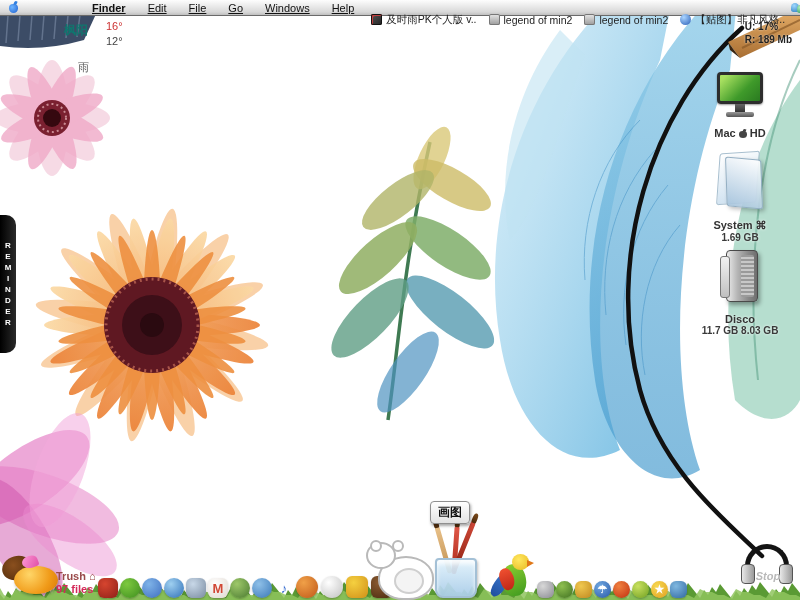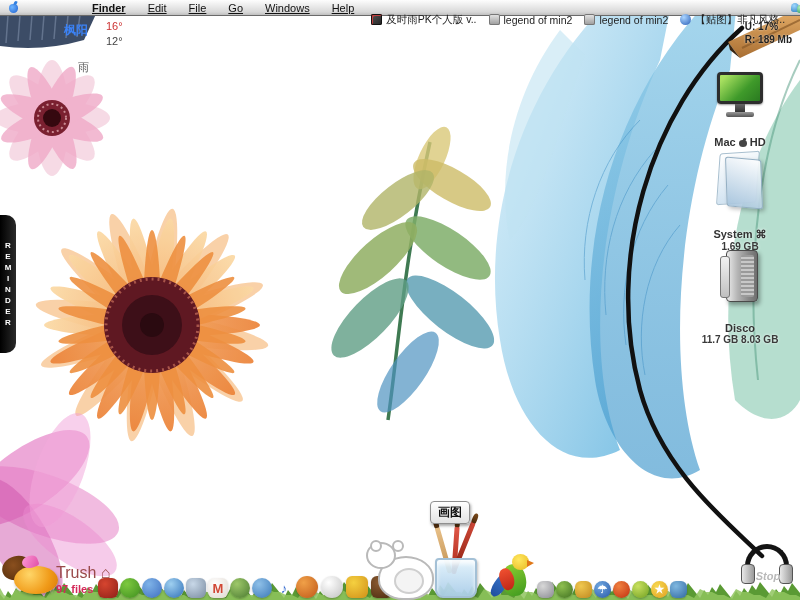--- a/index.html
+++ b/index.html
@@ -37,34 +37,34 @@
     background:radial-gradient(circle at 40% 30%, #9fd8ff, #2f7fc0); }
   .icon-people::after { content:""; position:absolute; left:6px; top:3px; width:7px; height:8px; border-radius:50% 50% 30% 30%;
     background:radial-gradient(circle at 40% 30%, #b0f0c0, #2f9a60); }
 
   
   .net-monitor { position:absolute; right:8px; top:20px; z-index:20; 
     font-size:10px; font-weight:bold; color:#222; line-height:13px; text-shadow:0 0 2px rgba(255,255,255,.7); }
 
   
   .weather { position:absolute; left:62px; top:20px; z-index:20; width:80px; font-size:11px; }
-  .weather-city { position:absolute; left:2px; top:2px; color:#3b82f6; font-weight:bold; font-size:12px; }
+  .weather-city { position:absolute; left:2px; top:2px; color:#0f766e; font-weight:bold; font-size:12px; }
   .weather-high { position:absolute; left:44px; top:0; color:#cc3333; }
   .weather-low  { position:absolute; left:44px; top:15px; color:#444; }
   .weather-cond { position:absolute; left:16px; top:40px; color:#555; }
 
   
   .reminder { position:absolute; left:0; top:215px; width:16px; height:138px; z-index:20;
     background:linear-gradient(90deg,#000,#2a2a2a); border-radius:0 10px 10px 0;
     display:flex; flex-direction:column; align-items:center; justify-content:center; gap:2px; }
   .reminder span { color:#fff; font-size:8px; font-weight:bold; line-height:9px; }
 
   
   .di { position:absolute; z-index:15; width:90px; text-align:center; cursor:default; }
-  .di-label { font-size:11px; font-weight:bold; color:#333; text-shadow:0 0 3px rgba(255,255,255,.9); margin-top:16px; }
+  .di-label { font-size:11px; font-weight:bold; color:#333; text-shadow:0 0 3px rgba(255,255,255,.9); margin-top:7px; }
   .di-sub { font-size:10px; font-weight:bold; color:#3a3a3a; text-shadow:0 0 3px rgba(255,255,255,.9); }
   .di-machd { left:695px; top:72px; }
   .icon-machd { width:52px; height:48px; margin:0 auto; position:relative; }
   .machd-screen { position:absolute; left:3px; top:0; width:46px; height:32px; border:3px solid #2d2d2d; border-radius:4px;
     background:linear-gradient(135deg,#a8e060 10%,#3f9a2a 60%,#2a7a20); box-shadow:0 1px 2px rgba(0,0,0,.4); }
   .machd-stand { position:absolute; left:21px; top:32px; width:10px; height:8px; background:linear-gradient(#666,#333); }
   .machd-base { position:absolute; left:12px; top:40px; width:28px; height:5px; background:linear-gradient(#999,#555); border-radius:2px; }
   .apple-mini { display:inline-block; width:8px; height:9px; vertical-align:-1px; margin:0 3px; position:relative; }
   .apple-mini::before { content:""; position:absolute; left:0; top:2px; width:8px; height:7px; background:#444; border-radius:45% 45% 50% 50%; }
   .apple-mini::after { content:""; position:absolute; left:4px; top:0; width:3px; height:3px; background:#444; border-radius:60% 0 60% 0; transform:rotate(20deg); }
@@ -87,21 +87,21 @@
   
   .dock { position:absolute; left:0; bottom:0; width:800px; height:110px; z-index:25; }
   .grass { position:absolute; left:0; bottom:0; width:800px; height:34px; }
   .trash { position:absolute; left:0; bottom:0; width:62px; height:46px; cursor:pointer; }
   .trash-back { position:absolute; left:2px; top:2px; width:30px; height:24px; border-radius:50%;
     background:radial-gradient(circle at 40% 35%, #8a4f1e, #4a2708); transform:rotate(-15deg); }
   .trash-main { position:absolute; left:14px; top:12px; width:44px; height:28px; border-radius:50%;
     background:radial-gradient(circle at 35% 30%, #ffd668, #f09a18 60%, #d87808); box-shadow:1px 2px 3px rgba(0,0,0,.3); }
   .trash-pink { position:absolute; left:22px; top:2px; width:16px; height:12px; border-radius:50% 50% 20% 60%;
     background:linear-gradient(135deg,#ff9ad8,#e050a8); transform:rotate(-20deg); }
-  .trash-label { position:absolute; left:56px; bottom:18px; font-size:16px; font-weight:normal; color:#9a4a4a; white-space:nowrap; }
+  .trash-label { position:absolute; left:56px; bottom:18px; font-size:11px; font-weight:bold; color:#9a4a4a; white-space:nowrap; }
   .trash-count { position:absolute; left:56px; bottom:5px; font-size:11px; font-weight:bold; color:#d42a5a; white-space:nowrap; }
 
   .dock-group { position:absolute; bottom:2px; display:flex; align-items:flex-end; }
   .dg-left  { left:98px;  gap:2px; }
   .dg-mid   { left:296px; gap:3px; }
   .dg-right { left:537px; gap:2px; }
   .dock-icon { border-radius:6px; display:flex; align-items:center; justify-content:center;
     font-weight:bold; cursor:pointer; box-shadow:0 1px 2px rgba(0,0,0,.25); }
   .dg-left .dock-icon  { width:20px; height:20px; font-size:13px; }
   .dg-mid .dock-icon   { width:22px; height:22px; font-size:14px; }

